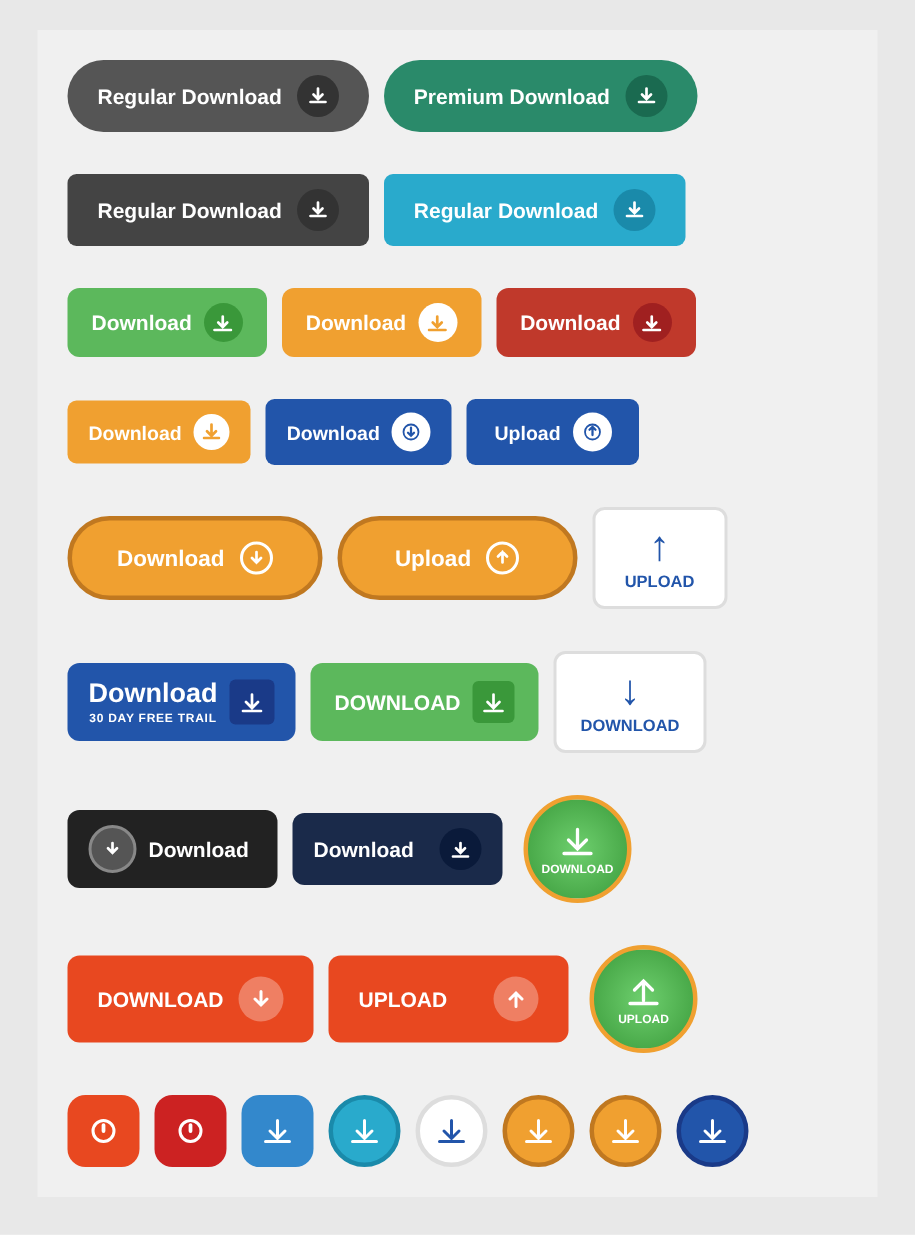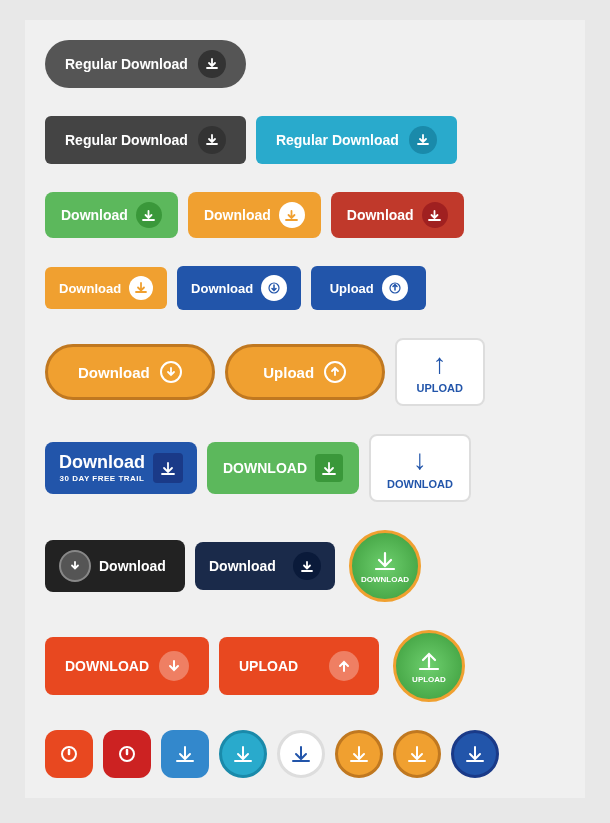--- a/index.html
+++ b/index.html
@@ -506,20 +506,28 @@
 
   <div class="row">
     <button class="btn-dark-pill">
       <span>Regular Download</span>
       <span class="icon-circle-dark">
         <svg width="14" height="14" viewBox="0 0 14 14">
             <path d="M7 2v7M4 6l3 3 3-3M2 11h10" stroke="#fff" stroke-width="1.8" fill="none" stroke-linecap="round"></path>
           </svg>
       </span>
     </button>
+    <button class="btn-teal-pill">
+      <span>Premium Download</span>
+      <span class="icon-circle-teal">
+        <svg width="14" height="14" viewBox="0 0 14 14">
+            <path d="M7 2v7M4 6l3 3 3-3M2 11h10" stroke="#fff" stroke-width="1.8" fill="none" stroke-linecap="round"></path>
+          </svg>
+      </span>
+    </button>
   </div>
 
   <div class="row">
     <button class="btn-darkgray-rect">
       <span>Regular Download</span>
       <span class="icon-circle-dark">
         <svg width="14" height="14" viewBox="0 0 14 14">
             <path d="M7 2v7M4 6l3 3 3-3M2 11h10" stroke="#fff" stroke-width="1.8" fill="none" stroke-linecap="round"></path>
           </svg>
       </span>

